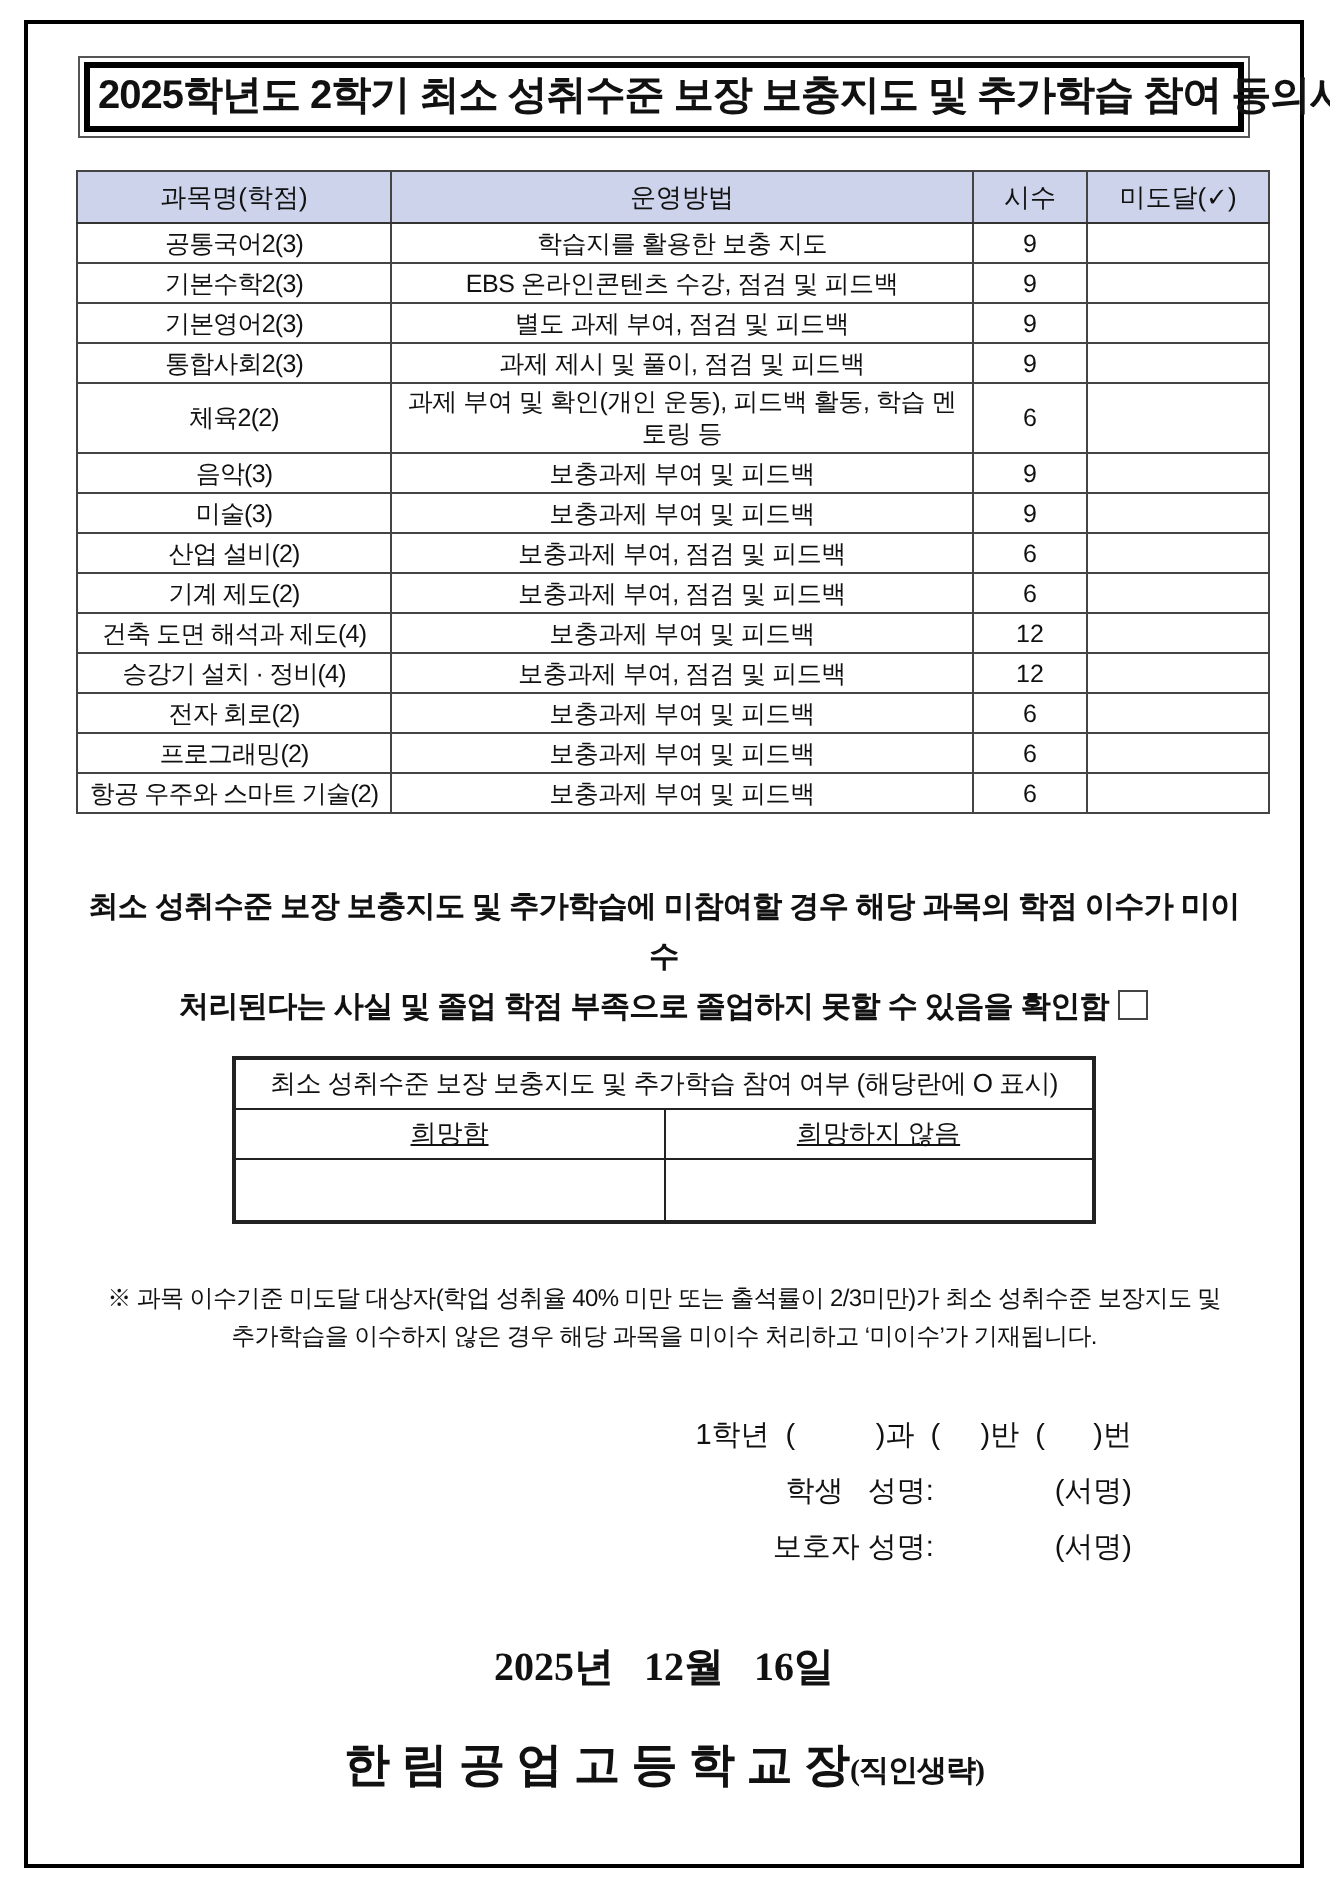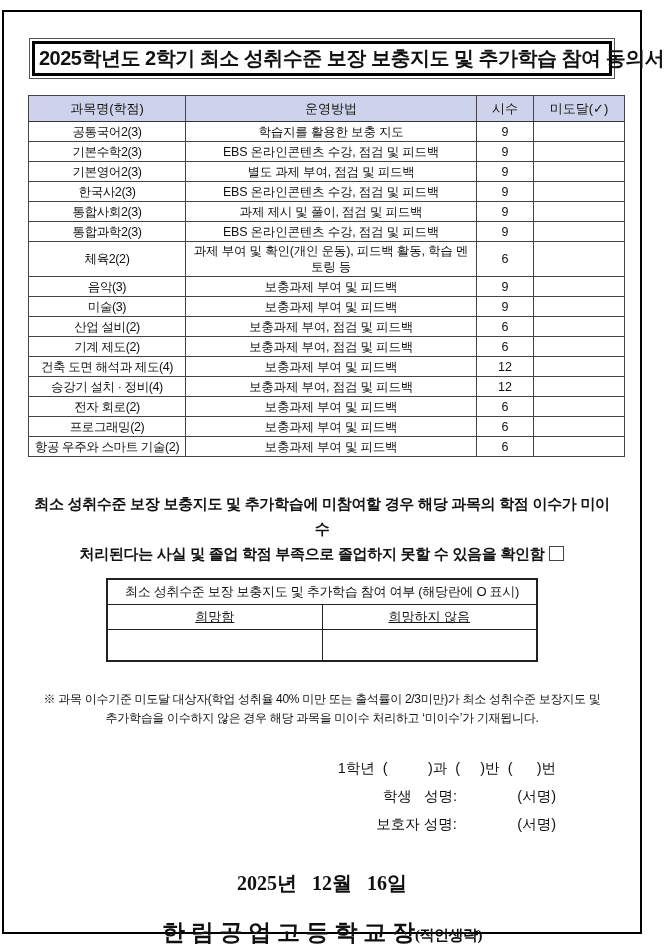--- a/index.html
+++ b/index.html
@@ -1,22 +1,22 @@
 <!DOCTYPE html>
 <html><head>
 <meta charset="utf-8">
 <style>
   html,body{margin:0;padding:0;background:#fff;}
   .sheet{
     position:relative;width:665px;height:950px;background:#fff;
     font-family:"Liberation Sans",sans-serif;color:#111;overflow:hidden;
   }
   .frame{
-    position:absolute;left:2px;top:10px;width:640px;height:924px;
-    border:2px solid #000;box-sizing:border-box;padding:26px 24px 0 24px;
+    position:absolute;left:12px;top:10px;width:640px;height:924px;
+    border:2px solid #000;box-sizing:border-box;padding:16px 24px 0 24px;
   }
   
   .title-box{border:1px solid #555;padding:2px;margin:0 1px;}
   .title-inner{
     border:3px solid #000;text-align:center;font-size:20px;font-weight:bold;
     letter-spacing:-0.5px;padding:2px 4px;line-height:25px;white-space:nowrap;
   }
   
   table{border-collapse:collapse;table-layout:fixed;}
   .subjects{width:586px;margin:16px auto 0 auto;font-size:12.5px;}
@@ -98,34 +98,22 @@
             <td class="c-hours">9</td>
             <td class="c-unmet"></td>
           </tr>
           <tr>
             <td class="c-subject">기본영어2(3)</td>
             <td class="c-method">별도 과제 부여, 점검 및 피드백</td>
             <td class="c-hours">9</td>
             <td class="c-unmet"></td>
           </tr>
           <tr>
-            <td class="c-subject">한국사2(3)</td>
-            <td class="c-method">EBS 온라인콘텐츠 수강, 점검 및 피드백</td>
-            <td class="c-hours">9</td>
-            <td class="c-unmet"></td>
-          </tr>
-          <tr>
             <td class="c-subject">통합사회2(3)</td>
             <td class="c-method">과제 제시 및 풀이, 점검 및 피드백</td>
-            <td class="c-hours">9</td>
-            <td class="c-unmet"></td>
-          </tr>
-          <tr>
-            <td class="c-subject">통합과학2(3)</td>
-            <td class="c-method">EBS 온라인콘텐츠 수강, 점검 및 피드백</td>
             <td class="c-hours">9</td>
             <td class="c-unmet"></td>
           </tr>
           <tr>
             <td class="c-subject">체육2(2)</td>
             <td class="c-method">과제 부여 및 확인(개인 운동), 피드백 활동, 학습 멘토링 등</td>
             <td class="c-hours">6</td>
             <td class="c-unmet"></td>
           </tr>
           <tr>

